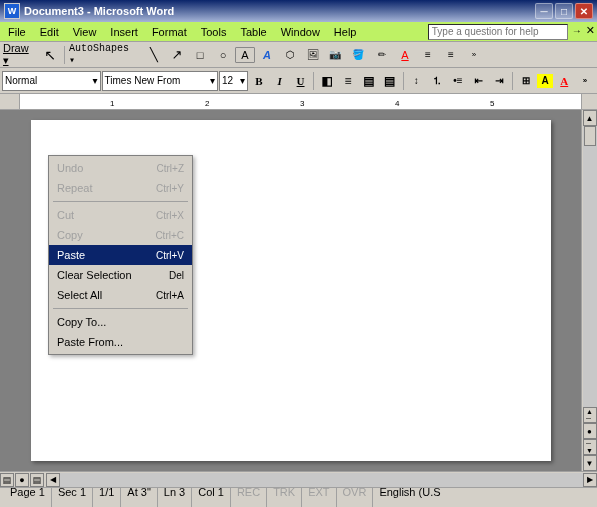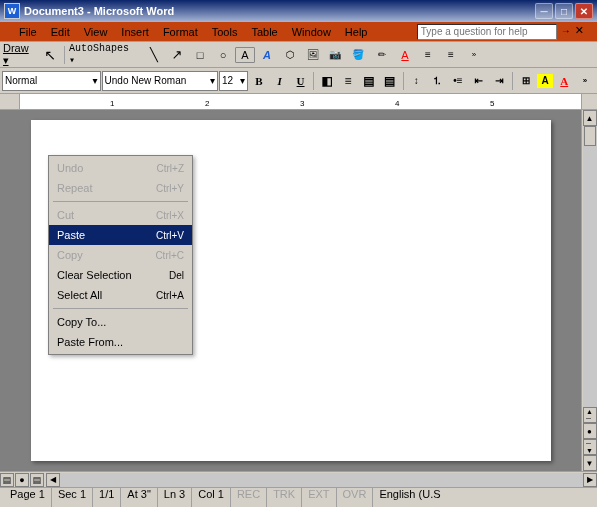--- a/index.html
+++ b/index.html
@@ -57,26 +57,26 @@
       border: 1px solid rgba(255,255,255,0.4);
       border-radius: 2px;
       color: white;
       font-weight: bold;
     }
     .title-btn.close { background: #c0392b; }
     .title-btn.minimize, .title-btn.maximize { background: rgba(255,255,255,0.2); }
 
     
     .menu-bar {
-      background: #c2410c;
+      background: #bef264;
       height: 20px;
       display: flex;
       align-items: center;
       border-bottom: 1px solid #a0a0a0;
-      padding: 0 13px;
+      padding: 0 2px;
       gap: 2px;
     }
     .menu-item {
       padding: 2px 6px;
       cursor: pointer;
       font-size: 11px;
       height: 18px;
       display: flex;
       align-items: center;
     }
@@ -337,25 +337,25 @@
       height: 20px;
       background: #d4d0c8;
       border-top: 1px solid #a0a0a0;
       display: flex;
       align-items: center;
       padding: 0 4px;
       font-size: 11px;
       gap: 0;
     }
     .status-item {
-      padding: 0 6px;
+      padding: 10px 6px;
       border-right: 1px solid #a0a0a0;
       height: 100%;
       display: flex;
-      align-items: flex-start;
+      align-items: flex-end;
       white-space: nowrap;
     }
     .status-item:last-child {
       border-right: none;
     }
     .main-area {
       display: flex;
       flex: 1;
     }
   </style>
@@ -416,21 +416,21 @@
   <div class="toolbar-btn" style="font-size:10px;">≡</div>
   <div class="toolbar-btn" style="font-size:8px;">»</div>
 </div>
 
 <div class="fmt-toolbar">
   <div class="style-dropdown">
     <span>Normal</span>
     <span>▾</span>
   </div>
   <div class="font-dropdown">
-    <span>Undo New Roman</span>
+    <span>Times New From</span>
     <span>▾</span>
   </div>
   <div class="size-dropdown">
     <span>12</span>
     <span>▾</span>
   </div>
   <div class="fmt-btn" style="font-weight:bold; font-family: serif;">B</div>
   <div class="fmt-btn" style="font-style:italic; font-family: serif;">I</div>
   <div class="fmt-btn" style="text-decoration:underline; font-family: serif;">U</div>
   <div class="toolbar-separator"></div>
@@ -475,27 +475,27 @@
       </div>
       <div class="ctx-item disabled">
         <span>Repeat</span>
         <span class="ctx-shortcut">Ctrl+Y</span>
       </div>
       <div class="ctx-separator"></div>
       <div class="ctx-item disabled">
         <span>Cut</span>
         <span class="ctx-shortcut">Ctrl+X</span>
       </div>
+      <div class="ctx-item disabled">
+        <span>Copy</span>
+        <span class="ctx-shortcut">Ctrl+C</span>
+      </div>
       <div class="ctx-item active">
         <span>Paste</span>
         <span class="ctx-shortcut">Ctrl+V</span>
-      </div>
-      <div class="ctx-item disabled">
-        <span>Copy</span>
-        <span class="ctx-shortcut">Ctrl+C</span>
       </div>
       <div class="ctx-item">
         <span>Clear Selection</span>
         <span class="ctx-shortcut">Del</span>
       </div>
       <div class="ctx-item">
         <span>Select All</span>
         <span class="ctx-shortcut">Ctrl+A</span>
       </div>
       <div class="ctx-separator"></div>

